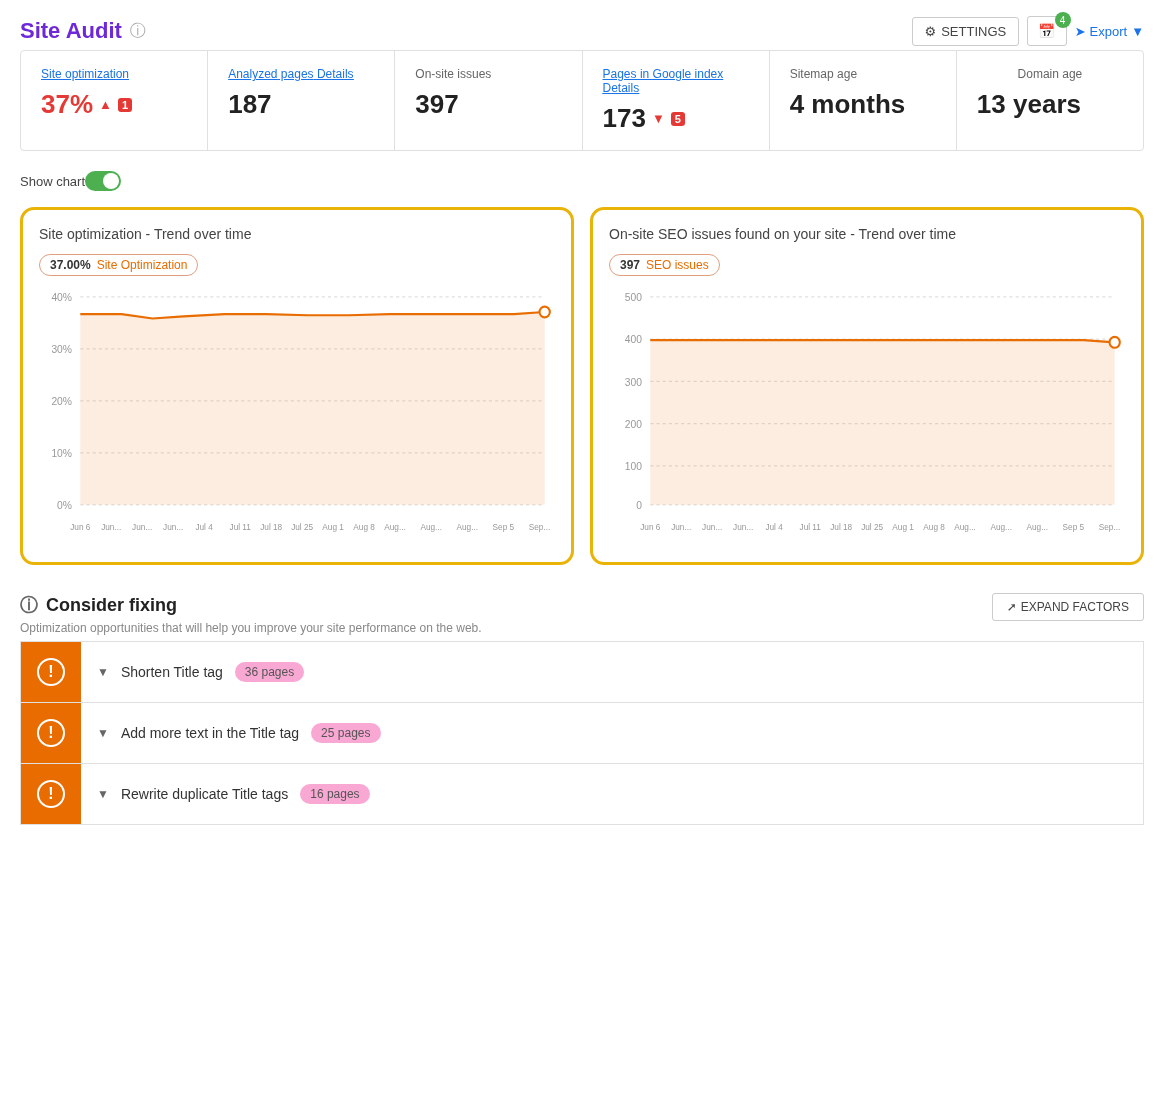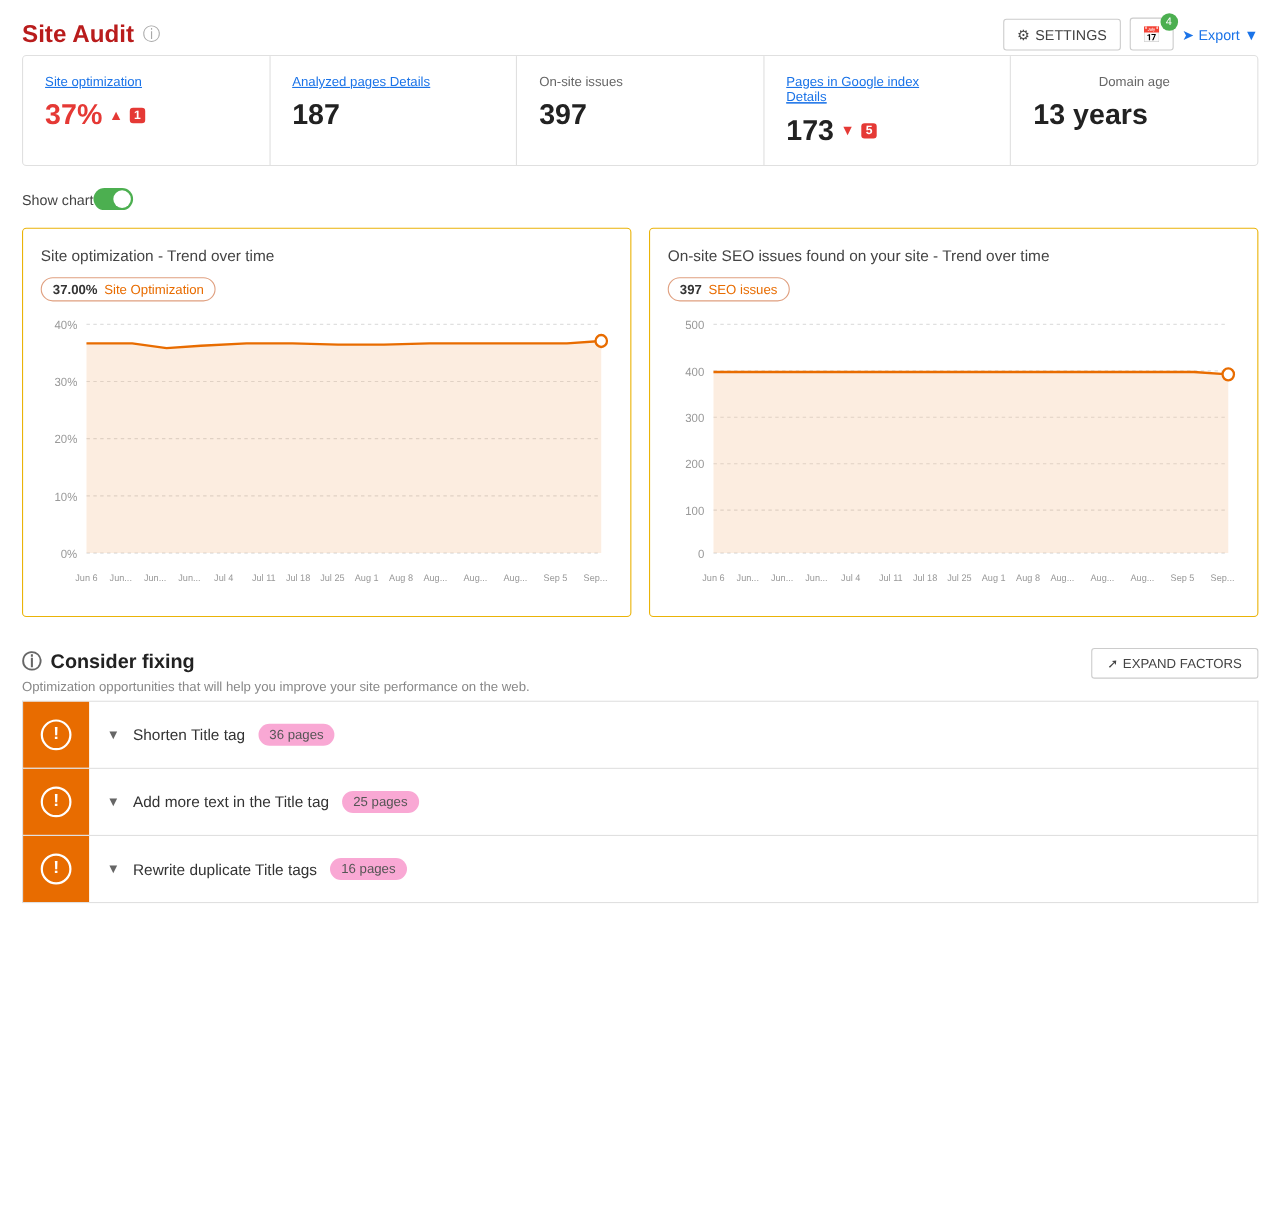--- a/index.html
+++ b/index.html
@@ -2,21 +2,21 @@
 <html><head>
   <meta charset="utf-8">
   <style>
     * { box-sizing: border-box; margin: 0; padding: 0; }
     body { font-family: Arial, sans-serif; background: #fff; color: #333; font-size: 14px; }
     .page { max-width: 1164px; margin: 0 auto; padding: 16px 20px; }
 
     
     .header { display: flex; align-items: center; justify-content: space-between; margin-bottom: 4px; }
     .header-left { display: flex; align-items: center; gap: 8px; }
-    .page-title { font-size: 22px; font-weight: bold; color: #b91c1c; }
+    .page-title { font-size: 22px; font-weight: bold; color: #6d28d9; }
     .help-icon { color: #aaa; font-size: 16px; cursor: pointer; }
     .header-right { display: flex; align-items: center; gap: 8px; }
     .btn-settings { display: flex; align-items: center; gap: 5px; border: 1px solid #ccc; background: #fff; padding: 6px 12px; border-radius: 3px; cursor: pointer; font-size: 13px; color: #444; }
     .btn-calendar { position: relative; border: 1px solid #ccc; background: #fff; padding: 6px 10px; border-radius: 3px; cursor: pointer; font-size: 14px; color: #444; }
     .calendar-badge { position: absolute; top: -5px; right: -5px; background: #4caf50; color: #fff; border-radius: 50%; width: 16px; height: 16px; font-size: 10px; display: flex; align-items: center; justify-content: center; }
     .btn-export { display: flex; align-items: center; gap: 4px; background: #fff; border: none; cursor: pointer; font-size: 13px; color: #1a73e8; }
     .scanned-text { font-size: 12px; color: #777; margin-bottom: 12px; }
 
     
     .tabs { display: flex; border-bottom: 1px solid #ddd; margin-bottom: 20px; gap: 0; }
@@ -35,21 +35,21 @@
     .stat-badge-down { background: #e53935; color: #fff; border-radius: 3px; font-size: 11px; padding: 1px 4px; }
 
     
     .show-chart-row { display: flex; align-items: center; margin-bottom: 16px; }
     .show-chart-label { font-size: 13px; color: #444; }
     .toggle { width: 36px; height: 20px; background: #4caf50; border-radius: 10px; position: relative; cursor: pointer; }
     .toggle-dot { width: 16px; height: 16px; background: #fff; border-radius: 50%; position: absolute; top: 2px; right: 2px; }
 
     
     .charts-row { display: flex; gap: 16px; margin-bottom: 28px; }
-    .chart-box { flex: 1; border: 1px solid #eab308; border-radius: 4px; padding: 16px; }
+    .chart-box { flex: 1; border: 3px solid #eab308; border-radius: 14px; padding: 16px; }
     .chart-title { font-size: 14px; color: #444; margin-bottom: 12px; }
     .chart-badge { display: inline-flex; gap: 6px; border: 1px solid #e0a080; border-radius: 20px; padding: 3px 10px; font-size: 12px; margin-bottom: 10px; }
     .chart-badge-value { font-weight: bold; color: #333; }
     .chart-badge-label { color: #e86c00; }
     .chart-area { position: relative; height: 260px; }
     .chart-svg { width: 100%; height: 100%; }
 
     
     .consider-section { margin-bottom: 20px; }
     .consider-header { display: flex; align-items: flex-start; justify-content: space-between; margin-bottom: 6px; }
@@ -124,20 +124,24 @@
         <span>Pages in Google index</span><br>
         <span style="color:#1a73e8;text-decoration:underline;cursor:pointer;">Details</span>
       </div>
       <div class="stat-value">
         <span>173</span>
         <span style="color:#e53935;font-size:13px;">▼</span>
         <span class="stat-badge-down">5</span>
       </div>
     </div>
 
+    <div class="stat-card">
+      <div class="stat-label no-link">Sitemap age</div>
+      <div class="stat-value">4 months</div>
+    </div>
 
     <div class="stat-card">
       <div class="stat-label no-link">Domain age</div>
       <div class="stat-value">13 years</div>
     </div>
   </div>
 
   <div class="show-chart-row">
     <span class="show-chart-label">Show chart</span>
     <div class="toggle">

